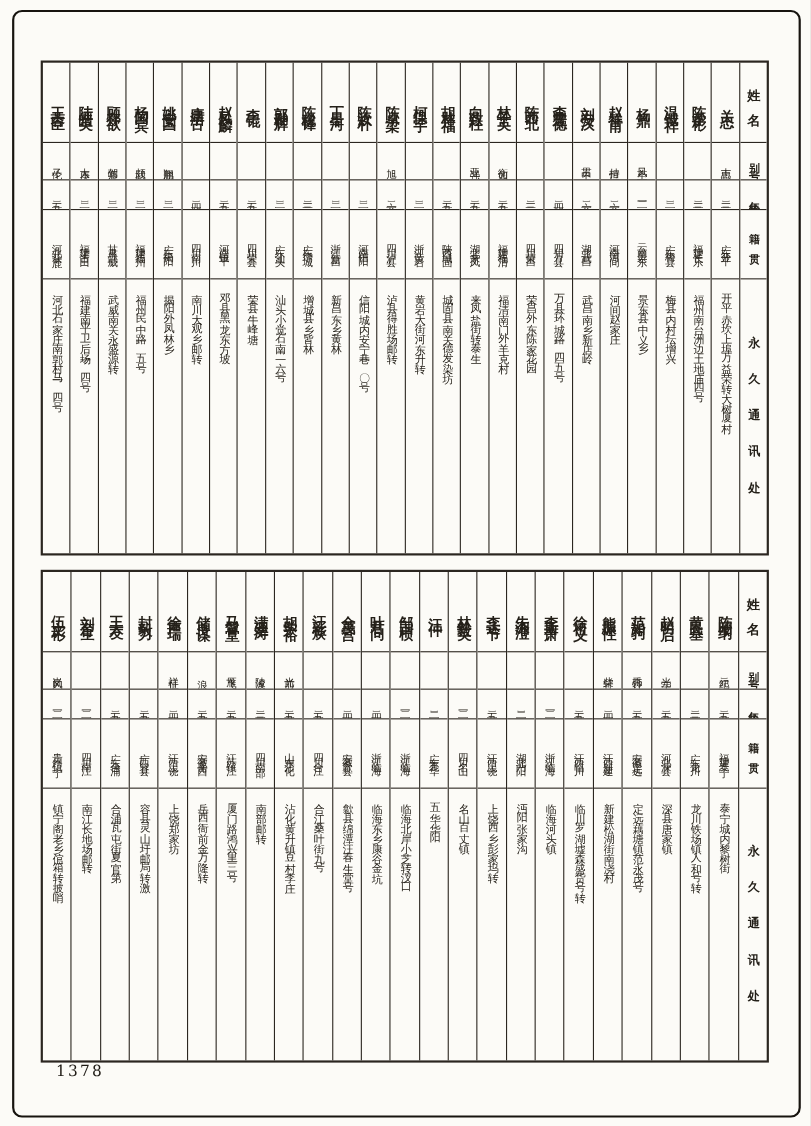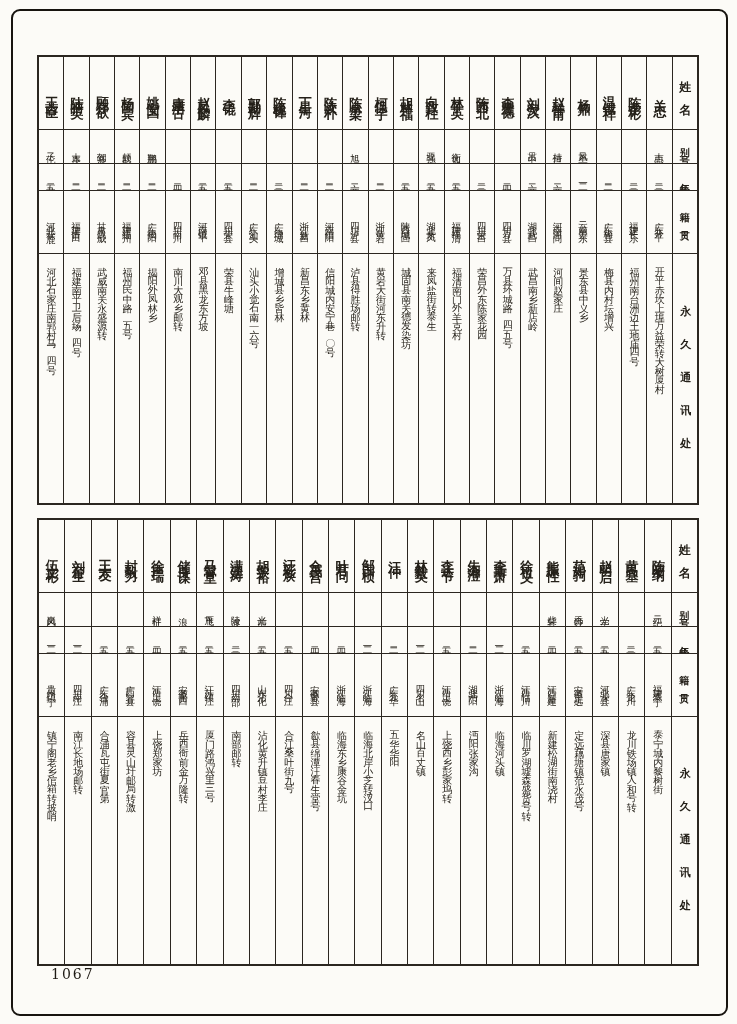--- a/index.html
+++ b/index.html
@@ -1002,14 +1002,14 @@
     </div>
     <div class="cell cell-native">
       <span class="v">贵州镇宁</span>
     </div>
     <div class="cell cell-address">
       <span class="v">镇宁阁老乡倌箱转披哨</span>
     </div>
   </div>
 </div>
 
-  <div class="page-number">1067</div>
+  <div class="page-number">1378</div>
 </div>
 
 </body></html>

